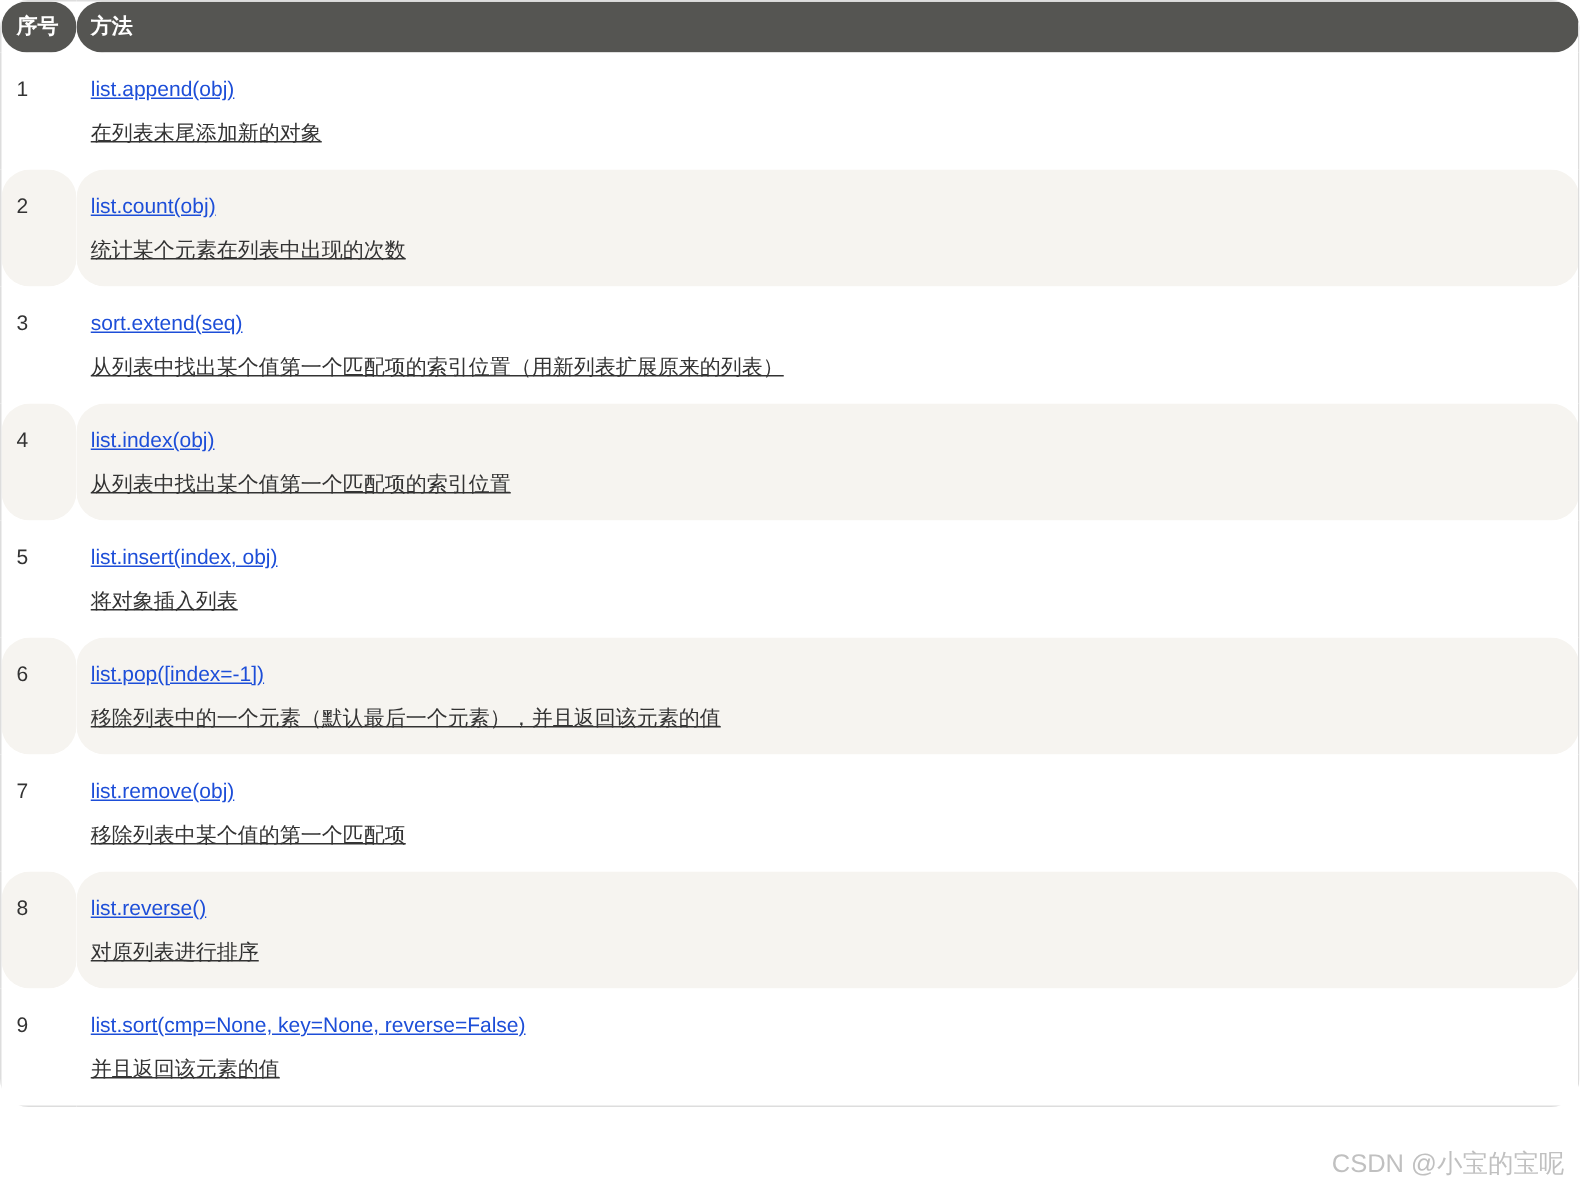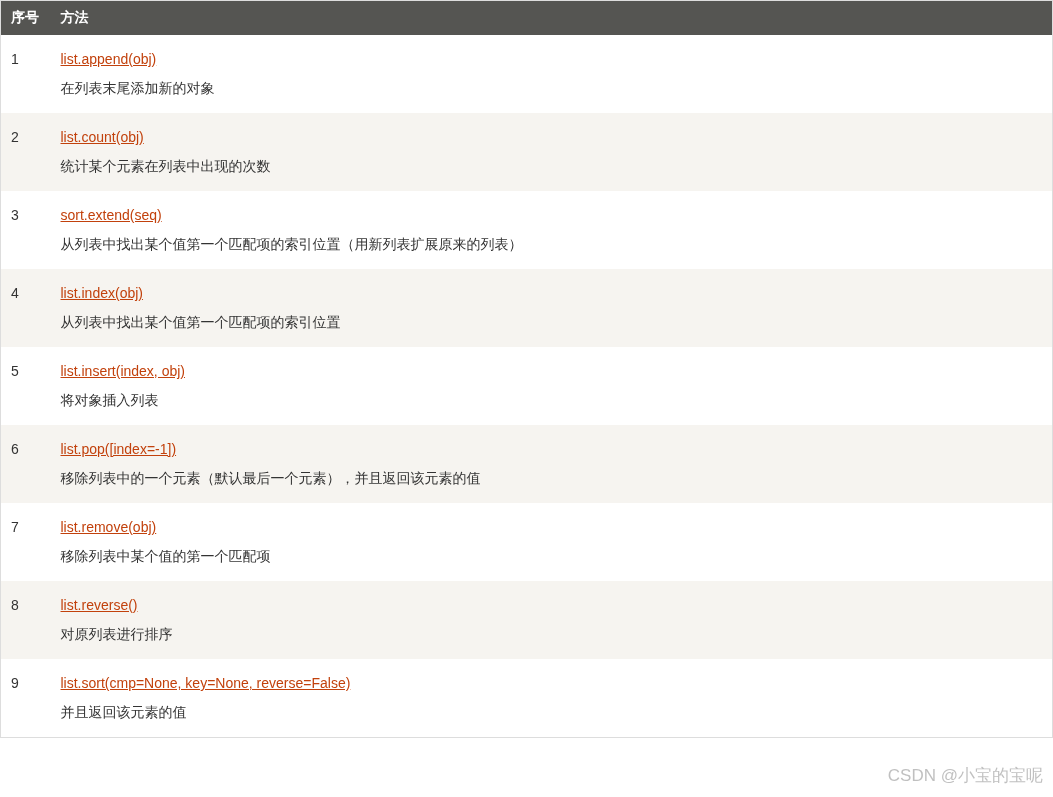--- a/index.html
+++ b/index.html
@@ -1,18 +1,19 @@
 <!DOCTYPE html>
 <html><head>
   <meta charset="utf-8">
   <style>
     * {
       box-sizing: border-box;
       margin: 0;
       padding: 0;
+      border-radius: 19px;
     }
     body {
       font-family: -apple-system, BlinkMacSystemFont, "Segoe UI", "Microsoft YaHei", "PingFang SC", sans-serif;
       font-size: 14px;
       color: #333;
       background: #fff;
       padding: 0;
     }
     .table-container {
       width: 1053px;
@@ -45,28 +46,29 @@
       padding: 14px 10px;
       vertical-align: top;
       font-size: 14px;
       line-height: 1.5;
     }
     tbody td:first-child {
       width: 50px;
       color: #333;
     }
     .method-link {
-      color: #c2410c;
+      color: #1d4ed8;
       text-decoration: underline;
       display: inline-block;
       margin-bottom: 8px;
     }
     .method-desc {
       color: #333;
       display: block;
+      text-decoration: underline;
     }
     .watermark {
       position: fixed;
       bottom: 10px;
       right: 10px;
       color: rgba(150, 150, 150, 0.6);
       font-size: 17px;
       pointer-events: none;
     }
   </style>

